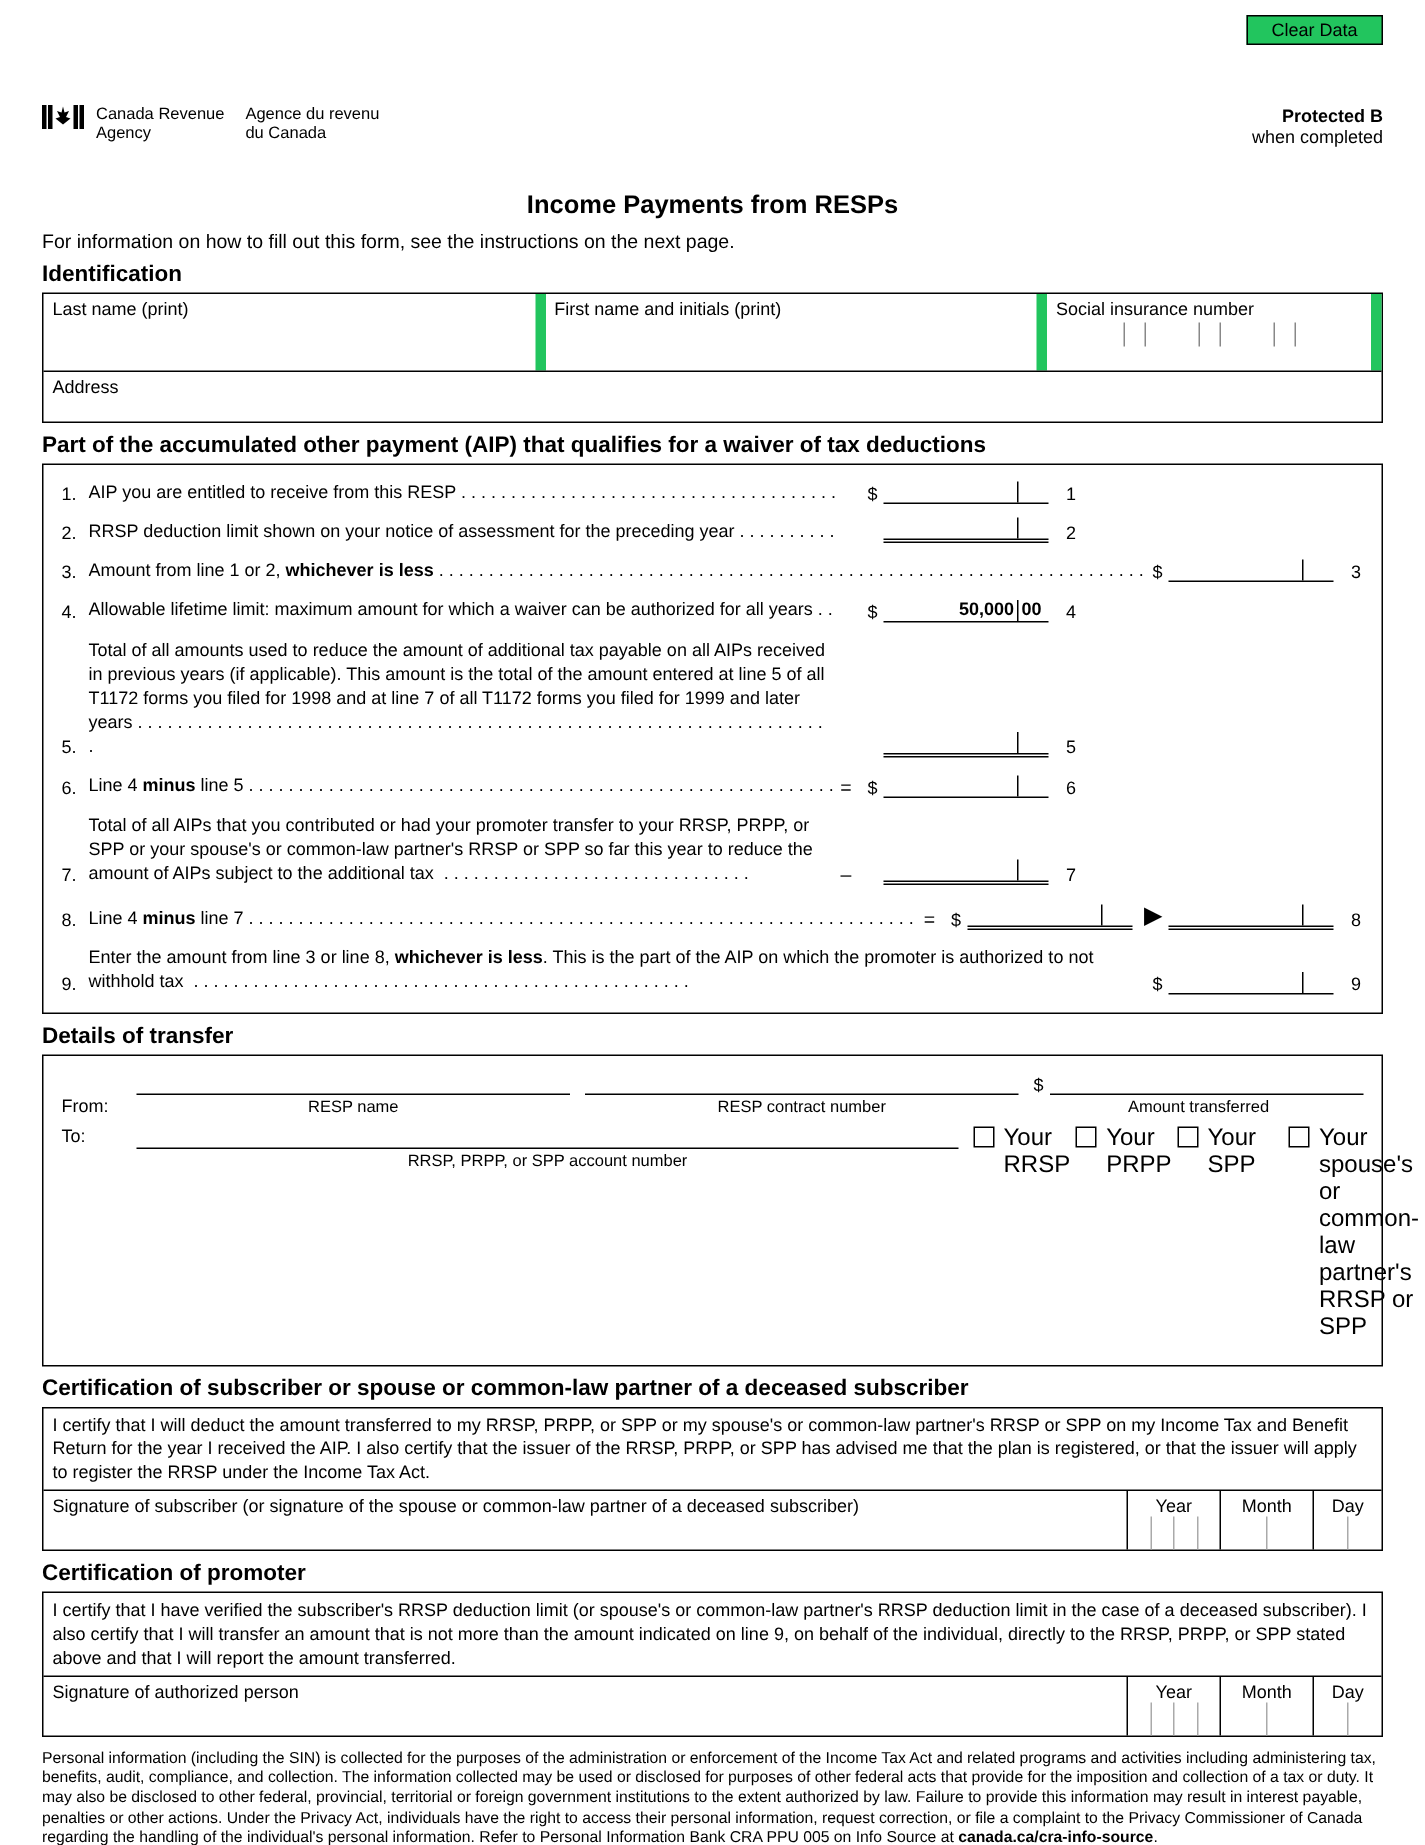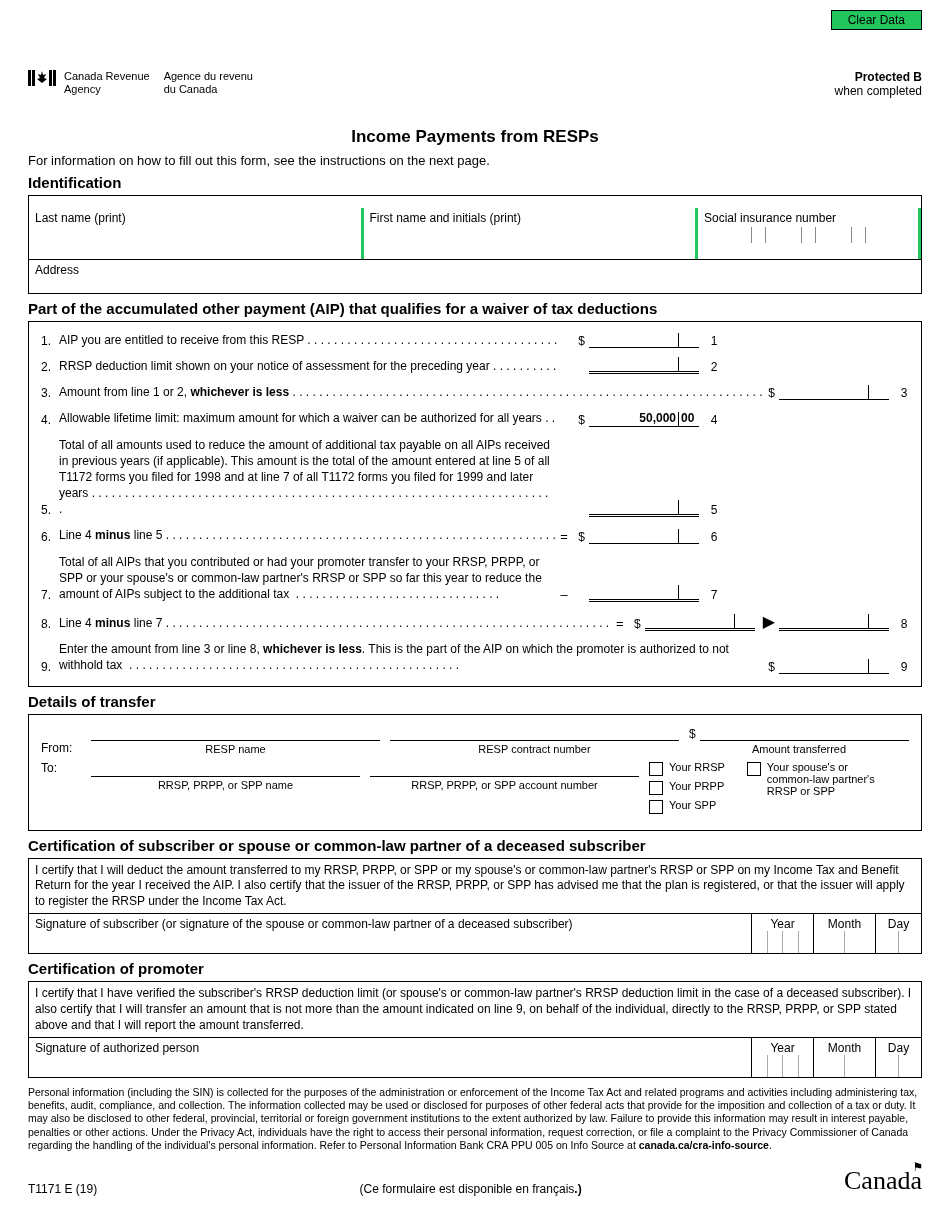--- a/index.html
+++ b/index.html
@@ -10,21 +10,21 @@
   .agency-block { display: flex; align-items: flex-start; gap: 8px; }
   .flag-icon { width: 28px; height: 16px; display: inline-block; }
   .agency-text { display: flex; gap: 14px; font-size: 11px; line-height: 1.2; }
   .protected { text-align: right; font-size: 12px; line-height: 1.2; }
   .protected b { font-weight: bold; }
   h1.title { text-align: center; font-size: 17px; font-weight: bold; margin: 4px 0 6px 0; }
   .intro { font-size: 13px; margin-bottom: 6px; }
   h2.sec { font-size: 15px; font-weight: bold; margin: 6px 0 4px 0; }
   .box { border: 1px solid #000; }
   .id-grid { display: grid; grid-template-columns: 1.2fr 1.2fr 0.8fr; }
-  .id-cell { border-right: 3px solid #22c55e; padding: 3px 6px 16px 6px; font-size: 12px; margin-top: 12px; }
+  .id-cell { border-right: 7px solid #22c55e; padding: 3px 6px 16px 6px; font-size: 12px; }
   .id-cell:last-child { border-right: none; }
   .id-addr { border-top: 1px solid #000; padding: 3px 6px 16px 6px; grid-column: 1 / span 3; }
   .sin-boxes { display: flex; justify-content: center; gap: 0; margin-top: 2px; }
   .sin-group { display: flex; margin: 0 4px; }
   .sin-box { width: 14px; height: 16px; border-left: 1px solid #888; }
   .sin-box:first-child { border-left: none; }
 
   .calc-box { border: 1px solid #000; padding: 10px 12px 12px 12px; }
   .calc-row { display: flex; align-items: flex-end; margin-bottom: 10px; }
   .calc-num { width: 18px; flex-shrink: 0; padding-top: 0; }
@@ -43,21 +43,21 @@
   .arrow { font-size: 16px; padding: 0 4px; }
 
   .transfer-box { border: 1px solid #000; padding: 10px 12px; }
   .t-row { display: flex; align-items: flex-end; gap: 10px; margin-bottom: 6px; }
   .t-label { width: 40px; }
   .t-field { flex: 1; text-align: center; }
   .t-field .line { border-bottom: 1px solid #000; height: 16px; }
   .t-field .cap { font-size: 11px; margin-top: 2px; }
   .tick-note { text-align: right; font-size: 12px; margin: 6px 0 4px 0; }
   .check-row { display: flex; gap: 22px; align-items: flex-start; }
-  .check-col { display: flex; flex-direction: column; gap: 4px; font-size: 11px; }
+  .check-col { display: flex; flex-direction: row; gap: 4px; font-size: 16px; }
   .chk { display: flex; align-items: flex-start; gap: 6px; }
   .chkbox { width: 14px; height: 14px; border: 1px solid #000; flex-shrink: 0; margin-top: 1px; }
 
   .cert-box { border: 1px solid #000; font-size: 12px; }
   .cert-text { padding: 4px 6px; line-height: 1.3; }
   .sig-row { border-top: 1px solid #000; display: flex; }
   .sig-left { flex: 1; padding: 3px 6px 20px 6px; }
   .date-cell { border-left: 1px solid #000; width: 62px; text-align: center; padding: 3px 0 0 0; font-size: 12px; }
   .date-boxes { display: flex; border-top: 0; height: 22px; }
   .date-boxes span { flex: 1; border-left: 1px solid #aaa; }
@@ -308,24 +308,20 @@
           <span>$</span>
           <div class="line" style="flex:1"></div>
         </div>
         <div class="cap">Amount transferred</div>
       </div>
   </div>
   <div class="t-row" style="align-items:flex-start">
     <div class="t-label">To:</div>
     <div class="t-field">
         <div class="line"></div>
-        <div class="cap">RRSP, PRPP, or SPP name</div>
-      </div>
-    <div class="t-field">
-        <div class="line"></div>
         <div class="cap">RRSP, PRPP, or SPP account number</div>
       </div>
     <div class="check-row" style="width:260px;flex-shrink:0">
       <div class="check-col">
         <div class="chk">
             <span class="chkbox"></span>
             <span>Your RRSP</span>
           </div>
         <div class="chk">
             <span class="chkbox"></span>

